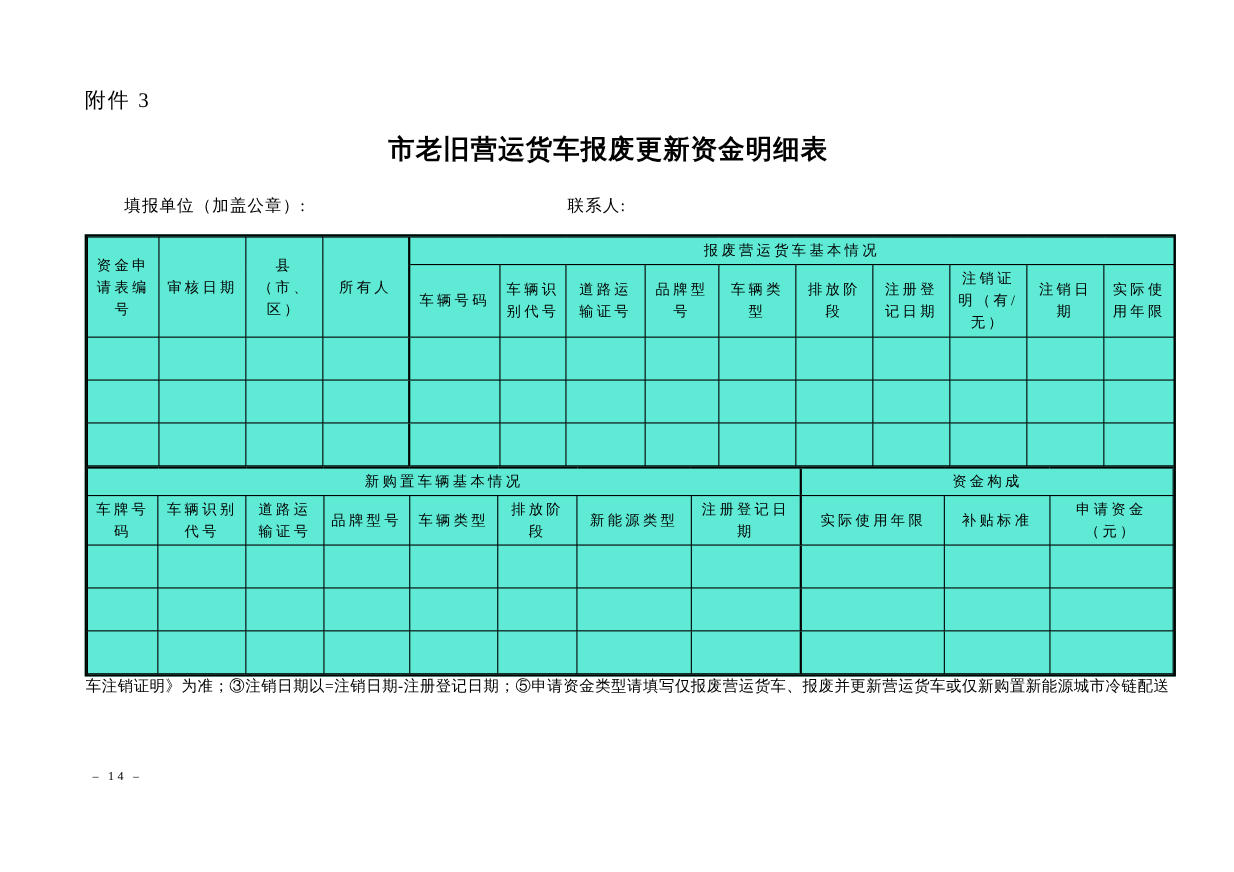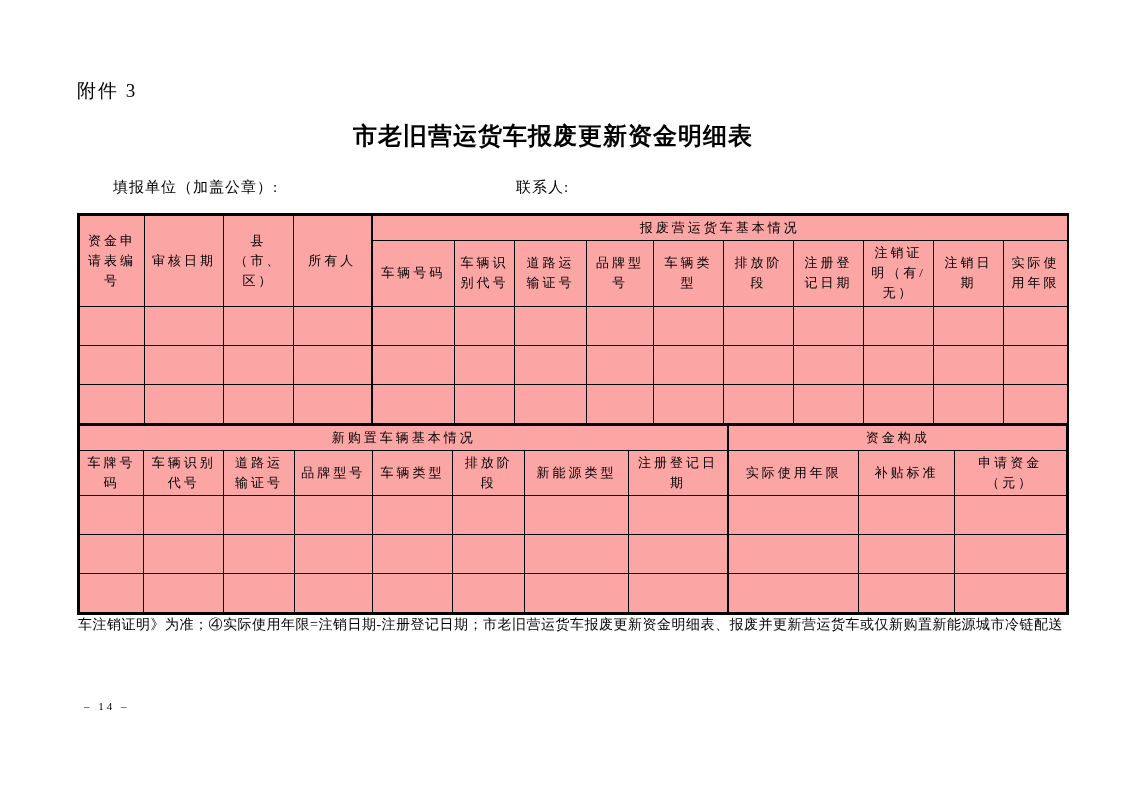--- a/index.html
+++ b/index.html
@@ -17,21 +17,21 @@
     position:absolute;left:0;top:120px;width:1106px;text-align:center;
     font-size:24px;font-weight:bold;letter-spacing:1px;
   }
   .meta-row{position:absolute;left:0;top:178px;width:1122px;font-size:15px;letter-spacing:1px;}
   .meta-unit{position:absolute;left:113px;top:0;}
   .meta-contact{position:absolute;left:516px;top:0;}
   .meta-phone{position:absolute;left:810px;top:0;margin-top:36px;}
 
   .table-wrap{
     position:absolute;left:77px;top:213px;width:992px;
-    border:2px solid #000;box-sizing:border-box;background:#fca5a5;
+    border:2px solid #000;box-sizing:border-box;background:#5eead4;
   }
   table{border-collapse:collapse;table-layout:fixed;width:988px;}
   th,td{
     border:1px solid #000;padding:2px 5px;box-sizing:border-box;
     font-size:13px;font-weight:normal;text-align:center;vertical-align:middle;
     letter-spacing:3px;line-height:1.55;overflow:hidden;
   }
   .thick-l{border-left-width:2px;}
   .tbl-lower tr:first-child th{border-top-width:2px;}
   .row-band{height:21px;}
@@ -220,16 +220,16 @@
           <td></td>
       <td class="thick-l"></td>
           <td></td>
           <td></td>
     </tr>
   </tbody>
     </table>
 </div>
 
 <div class="notes">
-  <div>车注销证明》为准；④实际使用年限=注销日期-注册登记日期；市老旧营运货车报废更新资金明细表、报废并更新营运货车或仅新购置新能源城市冷链配送</div>
+  <div>车注销证明》为准；③注销日期以=注销日期-注册登记日期；⑤申请资金类型请填写仅报废营运货车、报废并更新营运货车或仅新购置新能源城市冷链配送</div>
 </div>
 
 <div class="page-number">– 14 –</div>
 
 </body></html>

